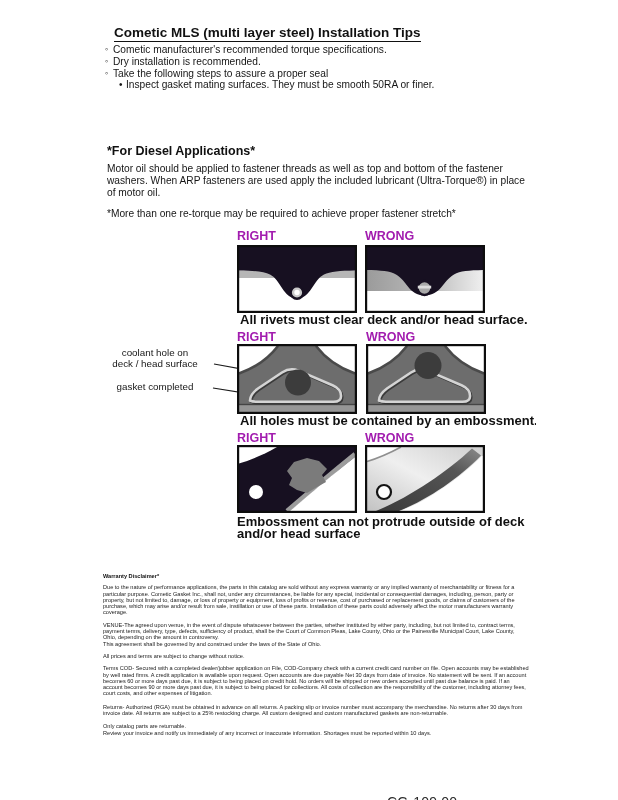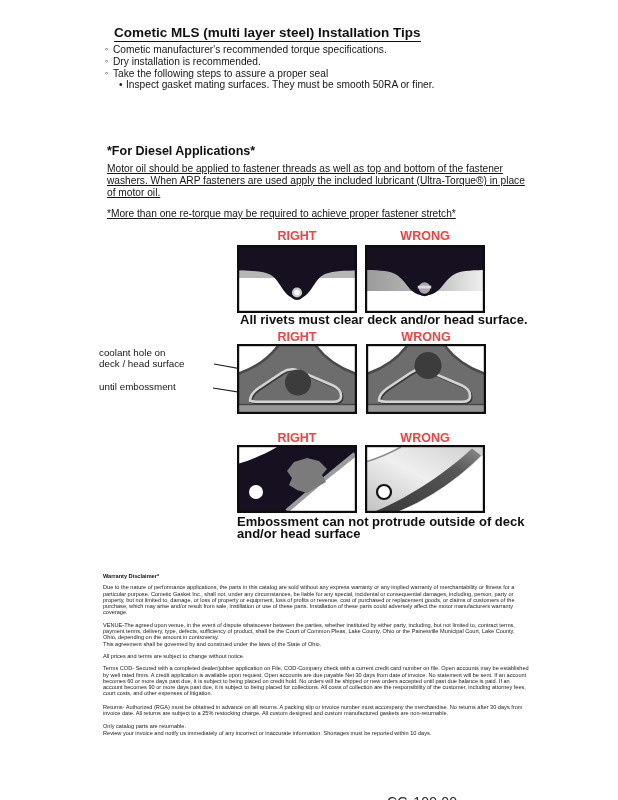--- a/index.html
+++ b/index.html
@@ -16,28 +16,28 @@
   }
   
   .bullets{left:105px;top:44px;width:440px;font-size:10.2px;line-height:11.8px;color:#161616;}
   .b-row{white-space:nowrap;}
   .b-row .mk{display:inline-block;width:8px;font-size:9px;vertical-align:top;}
   .b-sub{margin-left:14px;}
   .b-sub .mk{width:7px;font-size:10px;}
   
   .diesel{left:107px;top:102px;width:424px;font-size:10.2px;line-height:11.8px;color:#161616;margin-top:42px;}
   .diesel h2{margin:0 0 5px 0;font-size:12.5px;line-height:14px;color:#101010;}
-  .diesel p{margin:0 0 10px 0;text-decoration:underline;}
+  .diesel p{margin:0 0 10px 0;}
   .diesel p.note{margin:0;}
   
-  .dlabel{width:120px;text-align:center;font-size:12.5px;font-weight:bold;color:#ef4444;white-space:nowrap;}
+  .dlabel{width:120px;font-size:12.5px;font-weight:bold;color:#a21caf;white-space:nowrap;}
   .dcap{font-size:13px;font-weight:bold;color:#101010;line-height:11.8px;white-space:nowrap;}
   .dbox{position:absolute;width:120px;display:block;}
   
-  .callout{width:112px;text-align:left;font-size:9.8px;color:#161616;white-space:nowrap;}
+  .callout{width:112px;text-align:center;font-size:9.8px;color:#161616;white-space:nowrap;}
   
   .disc{left:103px;top:573px;width:426px;font-size:5.6px;line-height:6.3px;color:#222;}
   .disc h3{margin:0 0 5px 0;font-size:5.6px;line-height:6.3px;color:#111;}
   .disc p{margin:0 0 6px 0;}
   .disc p.tight{margin-bottom:0;}
   .disc p.mb7{margin-bottom:7px;}
   
   .footer-code{left:387px;top:794px;font-size:14px;color:#2b2b2b;letter-spacing:0.2px;}
 </style>
 </head>
@@ -88,21 +88,21 @@
     <rect x="1.1" y="1.1" width="117.8" height="65.8" fill="none" stroke="#0d0d0d" stroke-width="2.2"></rect>
   </svg>
 
   <div class="abs dcap" style="left:240px;top:314px">All rivets must clear deck and/or head surface.</div>
 
   <div class="abs dlabel" style="left:237px;top:330px">RIGHT</div>
   <div class="abs dlabel" style="left:366px;top:330px">WRONG</div>
 
   <div class="abs callout" style="left:99px;top:347px">coolant hole on</div>
   <div class="abs callout" style="left:99px;top:358px">deck / head surface</div>
-  <div class="abs callout" style="left:99px;top:381px">until embossment</div>
+  <div class="abs callout" style="left:99px;top:381px">gasket completed</div>
 
   <svg class="abs" style="left:210px;top:355px" width="100" height="46" viewBox="0 0 100 46">
     <line x1="4" y1="9" x2="86" y2="24" stroke="#1a1a1a" stroke-width="1.1"></line>
     <line x1="3" y1="33" x2="53" y2="41" stroke="#1a1a1a" stroke-width="1.1"></line>
   </svg>
 
   <svg class="dbox" style="left:237px;top:344px" width="120" height="70" viewBox="0 0 120 70">
     <rect x="0" y="0" width="120" height="70" fill="#6d6d6d"></rect>
     <rect x="2" y="60.5" width="116" height="7.5" fill="#969696"></rect>
     <rect x="2" y="59.8" width="116" height="1.4" fill="#454545"></rect>
@@ -123,20 +123,21 @@
     <path d="M2,2 L41,2 C33,12.5 19,23.5 2,29.5 Z" fill="#ffffff"></path>
     <path d="M41,2 C33,12.5 19,23.5 2,29.5" fill="none" stroke="#4a4a4a" stroke-width="2.6"></path>
     <path d="M118,2 L79,2 C87,12.5 101,23.5 118,29.5 Z" fill="#ffffff"></path>
     <path d="M79,2 C87,12.5 101,23.5 118,29.5" fill="none" stroke="#4a4a4a" stroke-width="2.6"></path>
     <path d="M14.2,57.7 C14.2,53.2 16.7,49.7 22.2,45.7 L46.2,29.7 C51.2,26.4 57.2,25.6 62.7,27.8 L97.2,42.7 C102.7,45.2 105.2,48.7 105.2,52.7 L105.2,53.7 C105.2,57.2 102.2,59 97.7,59 L21.2,59 C16.7,59 14.2,57.7 14.2,57.7 Z" fill="none" stroke="#3a3a3a" stroke-width="2.6"></path>
     <path d="M13,56.5 C13,52 15.5,48.5 21,44.5 L45,28.5 C50,25.2 56,24.4 61.5,26.6 L96,41.5 C101.5,44 104,47.5 104,51.5 L104,52.5 C104,56 101,57.8 96.5,57.8 L20,57.8 C15.5,57.8 13,56.5 13,56.5 Z" fill="none" stroke="#d4d4d4" stroke-width="2.6"></path>
     <circle cx="62" cy="21.5" r="13.5" fill="#3c3c3c"></circle>
     <rect x="1.1" y="1.1" width="117.8" height="67.8" fill="none" stroke="#0d0d0d" stroke-width="2.2"></rect>
   </svg>
 
+  <div class="abs dcap" style="left:240px;top:415px">All holes must be contained by an embossment.</div>
 
   <div class="abs dlabel" style="left:237px;top:431px">RIGHT</div>
   <div class="abs dlabel" style="left:365px;top:431px">WRONG</div>
 
   <svg class="dbox" style="left:237px;top:445px" width="120" height="68" viewBox="0 0 120 68">
     <rect x="0" y="0" width="120" height="68" fill="#ffffff"></rect>
     <rect x="2" y="2" width="116" height="64" fill="#171021"></rect>
     <path d="M2,2 L40,2 C27,9.5 13,15.5 2,18.5 Z" fill="#ffffff"></path>
     <path d="M118,9 C97,26 72,47 50,66" fill="none" stroke="#9c9c9c" stroke-width="4.5"></path>
     <path d="M118,12 C97,28.5 73,48.5 53,66 L118,66 Z" fill="#ffffff"></path>

